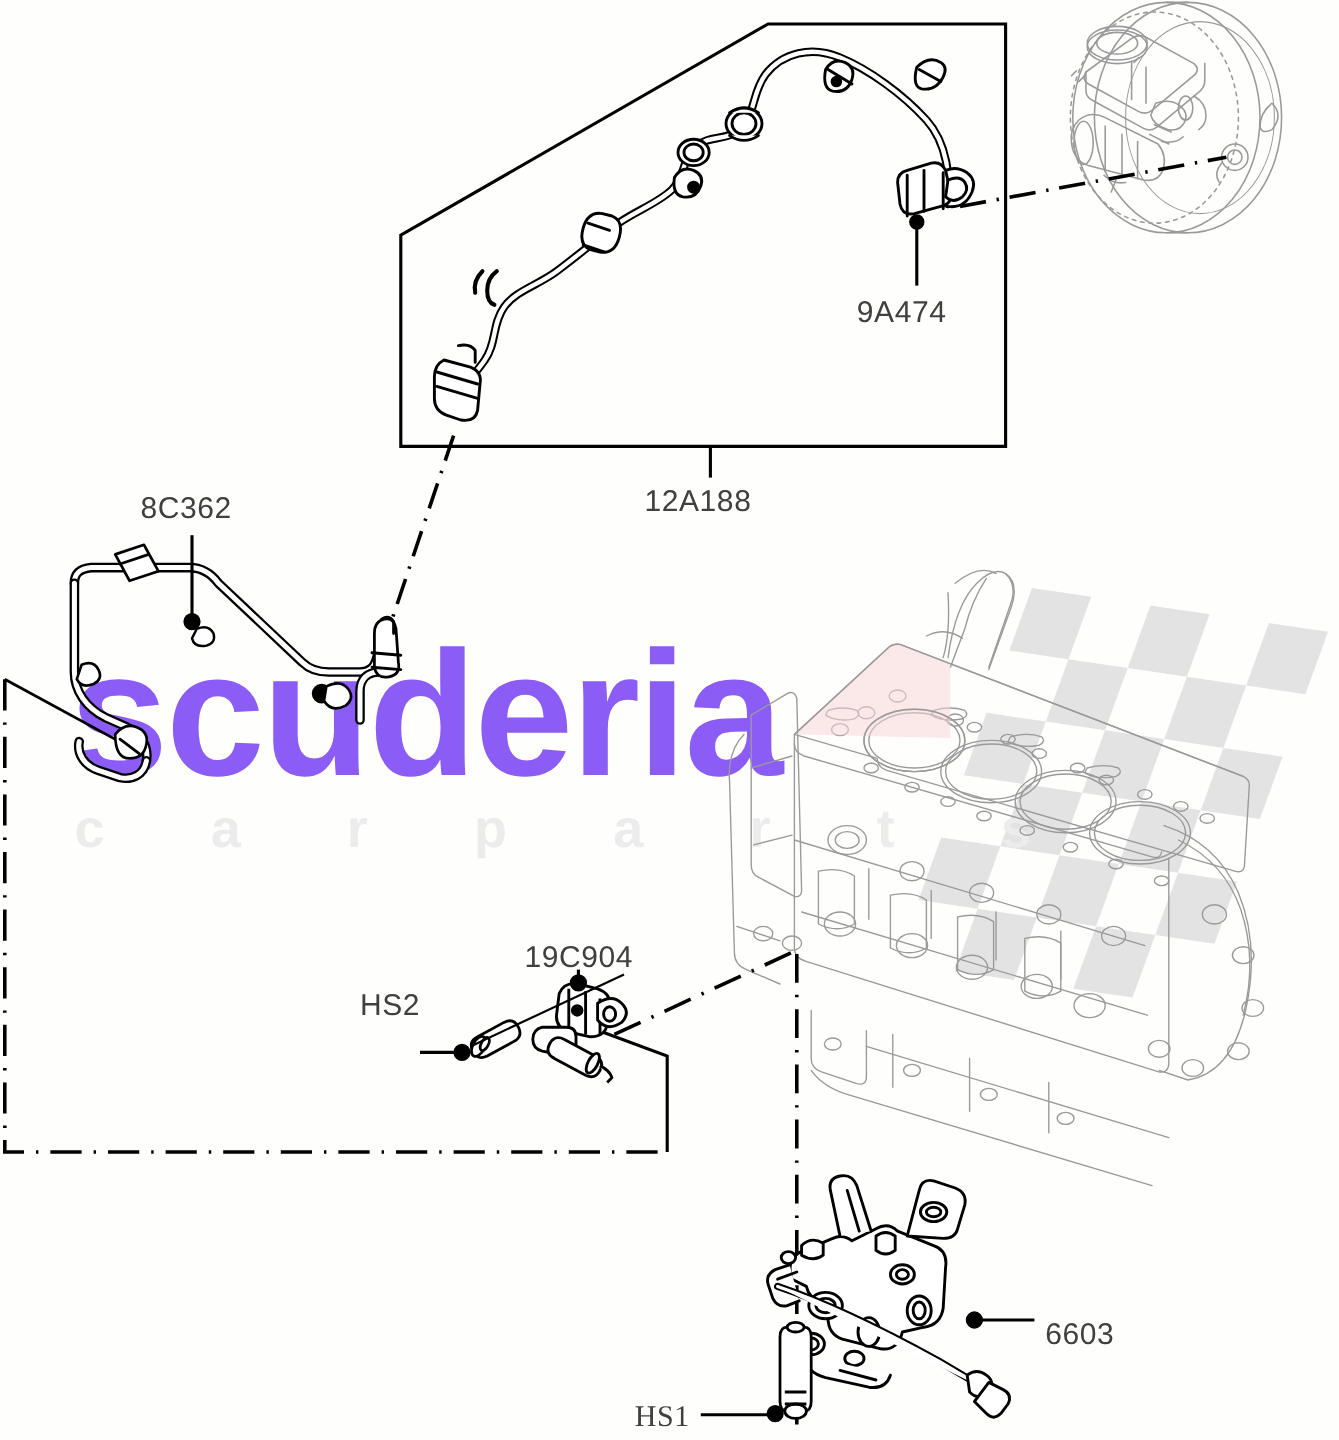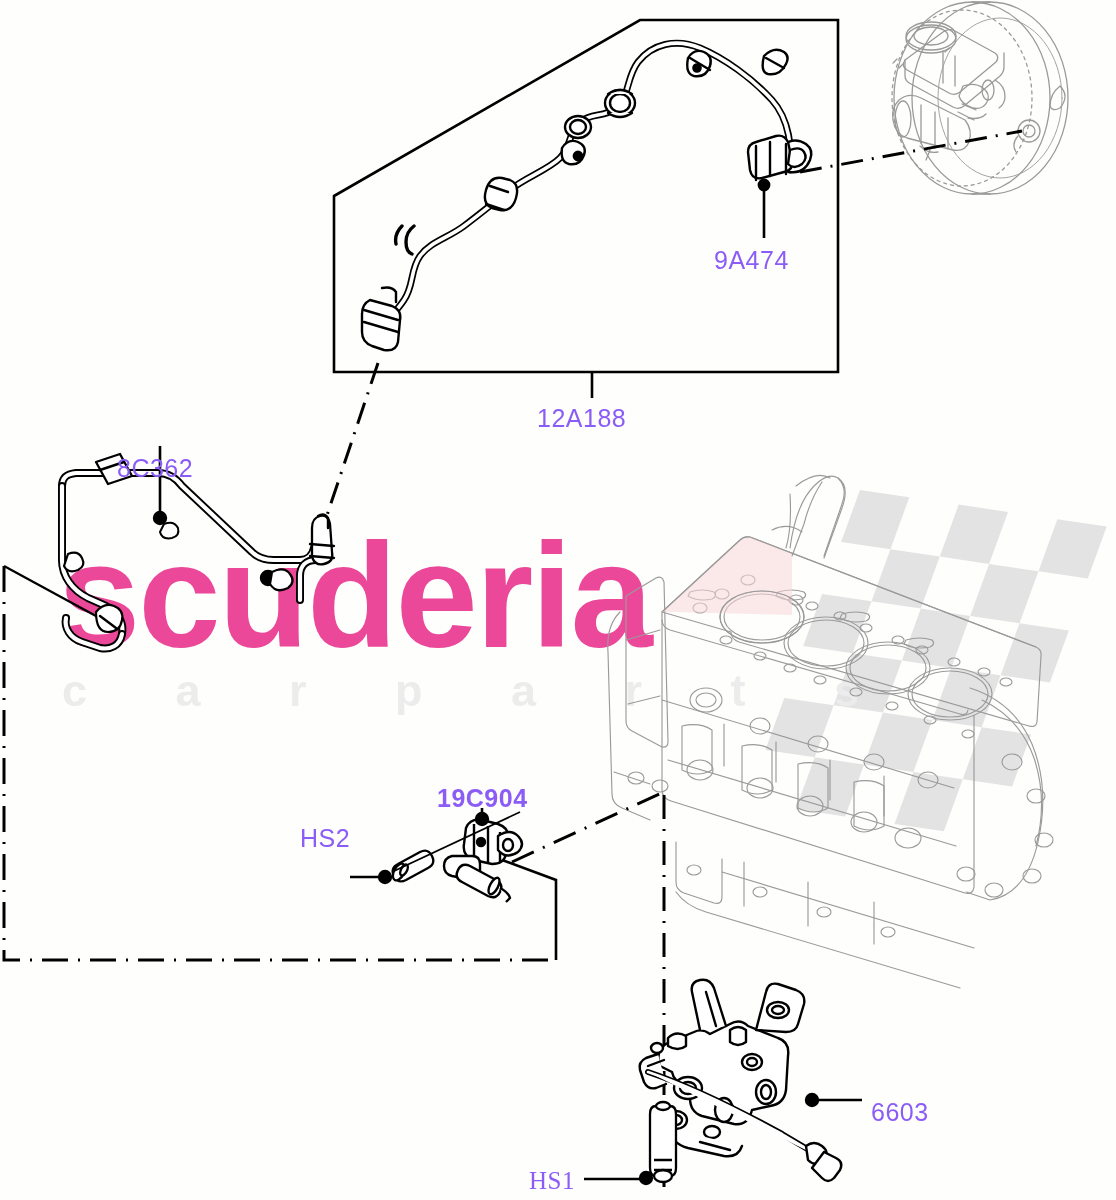--- a/index.html
+++ b/index.html
@@ -6,35 +6,35 @@
   body{font-family:"Liberation Sans",sans-serif;}
   #stage{
     position:relative;
     width:1116px;height:1200px;
     background:#fefffd;
     overflow:hidden;
   }
   #stage svg.layer{position:absolute;left:0;top:0;width:1116px;height:1200px;}
   .lbl{
     position:absolute;
-    color:#8b5cf6;
+    color:#404040;
     font-family:"Liberation Sans",sans-serif;
     font-size:25px;
     font-weight:400;
     letter-spacing:0.5px;
     white-space:nowrap;
     line-height:1;
   }
   .wm-scuderia{
     position:absolute;
     left:58px; top:522px;
     font-family:"Liberation Sans",sans-serif;
     font-size:148px;
     font-weight:700;
-    color:#ec4899;
+    color:#8b5cf6;
     letter-spacing:-2px;
     white-space:nowrap;
     line-height:1;
     user-select:none;
   }
   .wm-carparts{
     position:absolute;
     left:62px; top:668px;
     font-family:"Liberation Sans",sans-serif;
     font-size:45px;
@@ -443,19 +443,19 @@
       <ellipse cx="663" cy="1106" rx="7" ry="4"></ellipse>
       <ellipse cx="663" cy="1176" rx="9" ry="6"></ellipse>
       <path d="M654 1170 l18 0 M654 1160 l18 0"></path>
       <circle cx="646" cy="1178" r="6" fill="#000"></circle>
     </g>
     <line x1="584" y1="1179" x2="644" y2="1179" stroke="#000" stroke-width="2.6"></line>
   </svg>
 
   <div class="lbl" style="left:714px;top:248px;">9A474</div>
   <div class="lbl" style="left:537px;top:406px;">12A188</div>
-  <div class="lbl" style="left:117px;top:412px;margin-top:44px;">8C362</div>
-  <div class="lbl" style="left:437px;top:786px;font-weight:bold;">19C904</div>
+  <div class="lbl" style="left:117px;top:412px;">8C362</div>
+  <div class="lbl" style="left:437px;top:786px;">19C904</div>
   <div class="lbl" style="left:300px;top:826px;">HS2</div>
   <div class="lbl" style="left:871px;top:1089px;margin-top:11px;">6603</div>
   <div class="lbl" style="left:529px;top:1168px;font-family:Liberation Serif, serif;">HS1</div>
 
 </div>
 
 </body></html>

